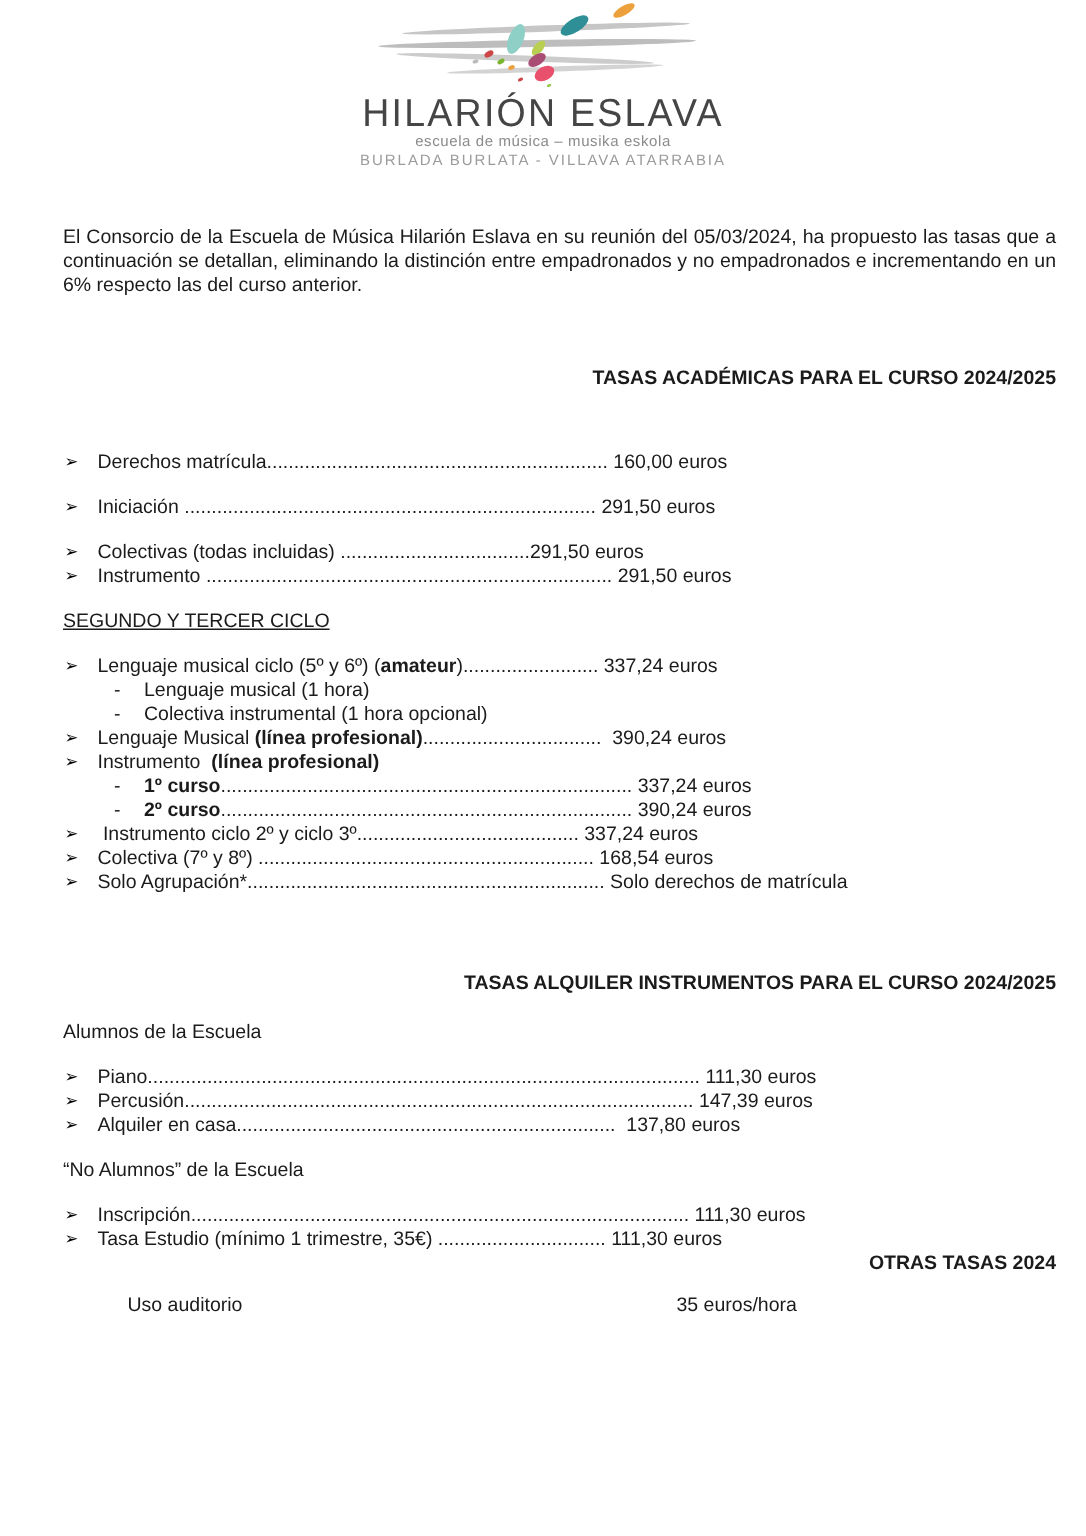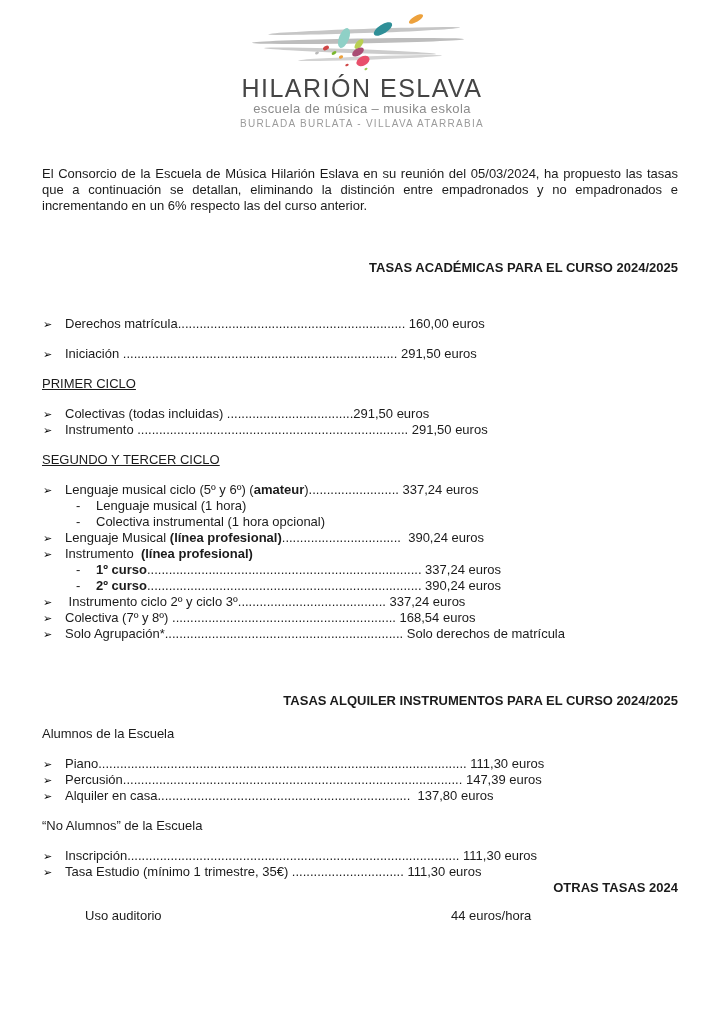--- a/index.html
+++ b/index.html
@@ -1,29 +1,29 @@
 <!DOCTYPE html>
 <html><head>
 <meta charset="utf-8">
 <style>
   html,body{margin:0;padding:0;background:#ffffff;}
   .page{
     width:724px;height:1024px;background:#ffffff;position:relative;
     font-family:"Liberation Sans",sans-serif;font-size:13px;color:#1b1b1b;
     overflow:hidden;
   }
-  .content{padding:0 46px 0 42px;}
+  .content{padding:0 20px 0 42px;}
   
-  .logo{text-align:center;padding-top:12px;}
+  .logo{text-align:center;}
   .logo-art{display:block;margin:0 auto;}
   .logo-name{
     display:block;font-size:25px;letter-spacing:1.5px;color:#454545;
     font-weight:400;line-height:24px;transform:scaleY(1.04);
   }
-  .logo-sub{display:block;font-size:13px;color:#8b8b8b;letter-spacing:.4px;margin-top:1px;}
+  .logo-sub{display:block;font-size:10px;color:#8b8b8b;letter-spacing:.4px;margin-top:1px;}
   .logo-sub2{display:block;font-size:10px;color:#9b9b9b;letter-spacing:1.3px;margin-top:2px;}
   
   .intro{margin-top:37px;text-align:justify;line-height:16px;}
   
   .section-title{text-align:right;font-weight:bold;line-height:16px;}
   #academic-title{margin-top:46px;}
   #rental-title{margin-top:51px;}
   #otras-title{}
   
   #academic-groups{margin-top:40px;}
@@ -78,21 +78,20 @@
 
     <div class="section-title" id="academic-title">TASAS ACADÉMICAS PARA EL CURSO 2024/2025</div>
     <div id="academic-groups">
         <div class="group">
           <div class="row item"><span class="bullet">➢</span><span class="txt"><span>Derechos matrícula............................................................... 160,00 euros</span></span></div>
         </div>
         <div class="group">
           <div class="row item"><span class="bullet">➢</span><span class="txt"><span>Iniciación ............................................................................ 291,50 euros</span></span></div>
         </div>
         <div class="group">
-          <div class="group-heading">PRIMER CICLO</div>
           <div class="row item"><span class="bullet">➢</span><span class="txt"><span>Colectivas (todas incluidas) ...................................291,50 euros</span></span></div>
           <div class="row item"><span class="bullet">➢</span><span class="txt"><span>Instrumento ........................................................................... 291,50 euros</span></span></div>
         </div>
         <div class="group">
           <div class="group-heading">SEGUNDO Y TERCER CICLO</div>
           <div class="row item"><span class="bullet">➢</span><span class="txt"><span>Lenguaje musical ciclo (5º y 6º) (</span><span class="b">amateur</span><span>)......................... 337,24 euros</span></span></div>
           <div class="row sub"><span class="dash">-</span><span class="txt"><span>Lenguaje musical (1 hora)</span></span></div>
           <div class="row sub"><span class="dash">-</span><span class="txt"><span>Colectiva instrumental (1 hora opcional)</span></span></div>
           <div class="row item"><span class="bullet">➢</span><span class="txt"><span>Lenguaje Musical </span><span class="b">(línea profesional)</span><span>.................................  390,24 euros</span></span></div>
           <div class="row item"><span class="bullet">➢</span><span class="txt"><span>Instrumento  </span><span class="b">(línea profesional)</span></span></div>
@@ -114,17 +113,17 @@
         </div>
         <div class="group">
           <div class="group-label">“No Alumnos” de la Escuela</div>
           <div class="row item"><span class="bullet">➢</span><span class="txt"><span>Inscripción............................................................................................ 111,30 euros</span></span></div>
           <div class="row item"><span class="bullet">➢</span><span class="txt"><span>Tasa Estudio (mínimo 1 trimestre, 35€) ............................... 111,30 euros</span></span></div>
         </div>
       </div>
 
     <div class="section-title" id="otras-title">OTRAS TASAS 2024</div>
     <div id="otras-rows">
-        <div class="kv-row"><span>Uso auditorio</span><span class="kv-value">44 euros/hora</span></div>
+        <div class="kv-row"><span>Uso auditorio</span><span class="kv-value">35 euros/hora</span></div>
       </div>
 
   </div>
 </div>
 
 </body></html>

